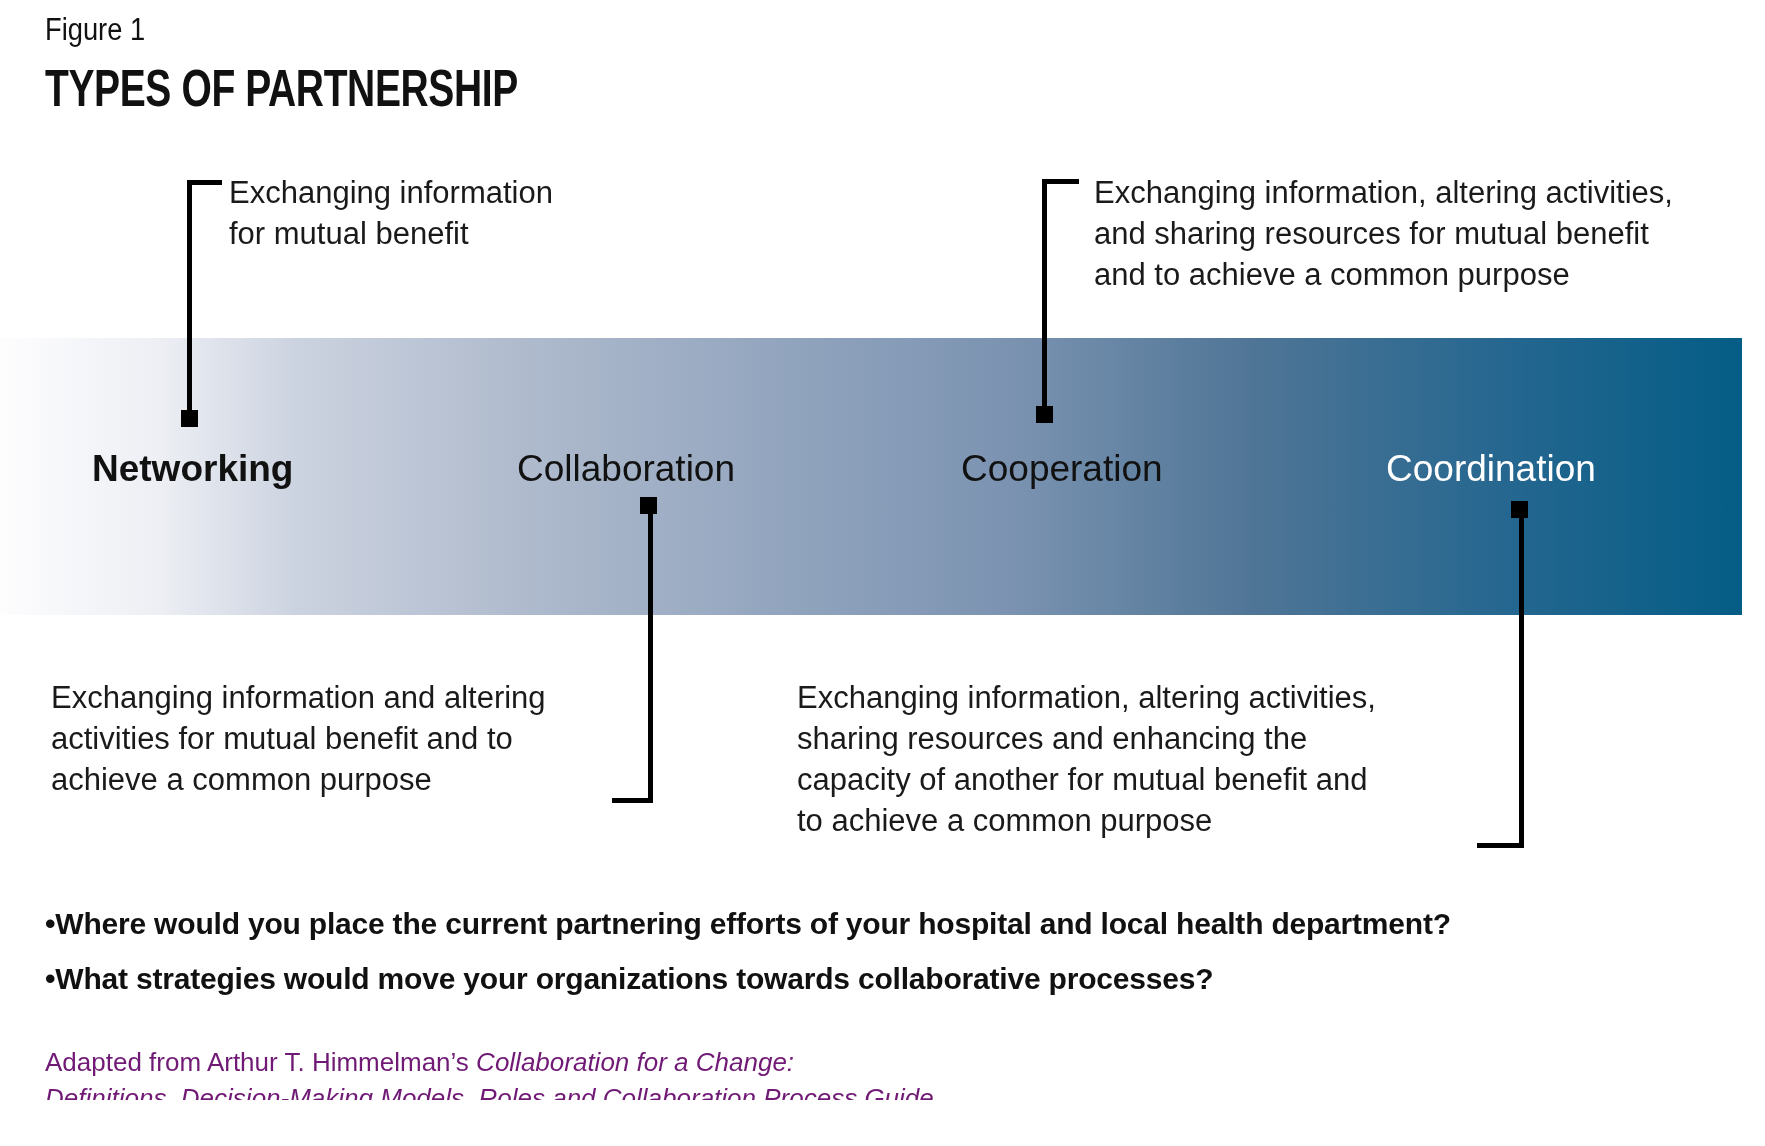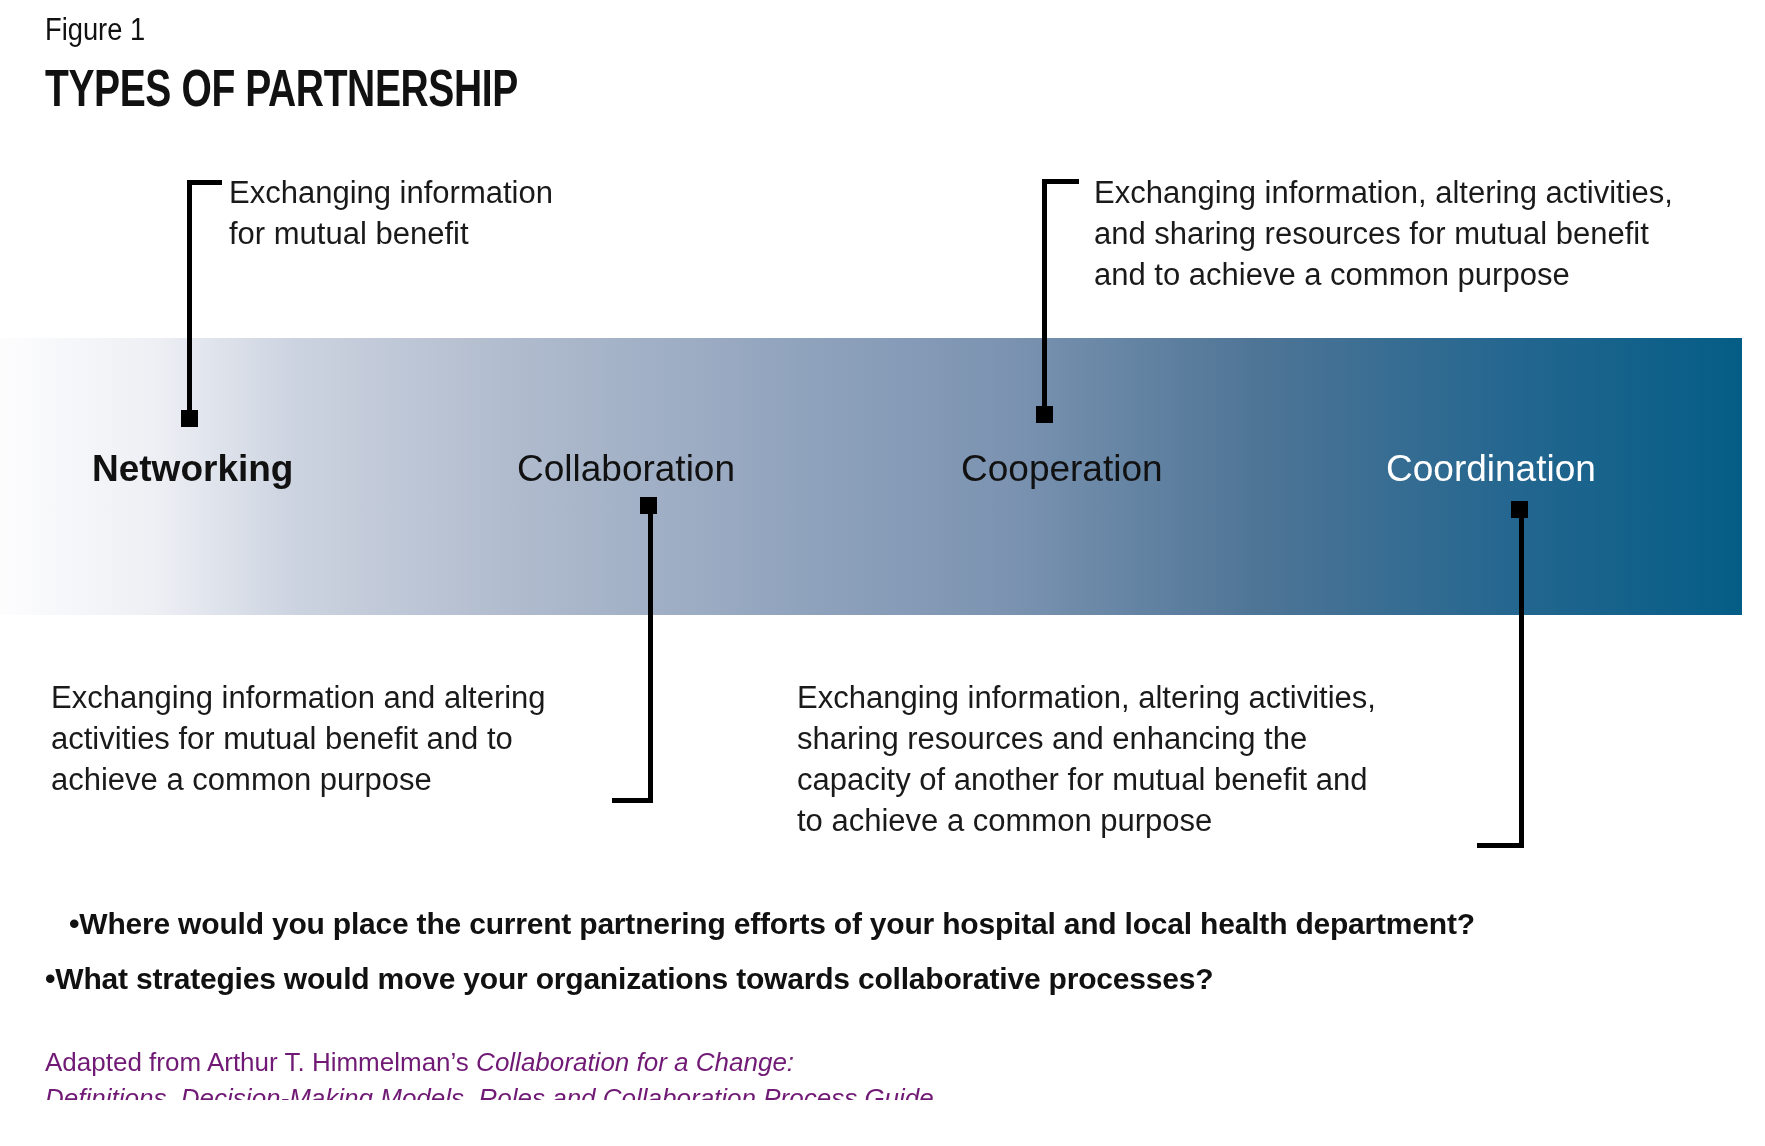--- a/index.html
+++ b/index.html
@@ -74,21 +74,21 @@
   .note.cooperation   { left: 1094px; top: 172px; }
   .note.coordination  { left: 51px;   top: 677px; }
   .note.collaboration { left: 797px;  top: 677px; }
 
   
   .question {
     position: absolute; left: 45px;
     font-size: 30px; font-weight: bold; color: #111;
     letter-spacing: -0.2px; white-space: nowrap;
   }
-  .question.q1 { top: 907px; margin-left: 24px; }
+  .question.q1 { top: 907px; }
   .question.q2 { top: 962px; }
 
   
   .attribution {
     position: absolute; left: 45px; top: 1044px;
     font-size: 26px; line-height: 36px; color: #701a75;
   }
   .attribution em { font-style: italic; }
 </style>
 </head>

